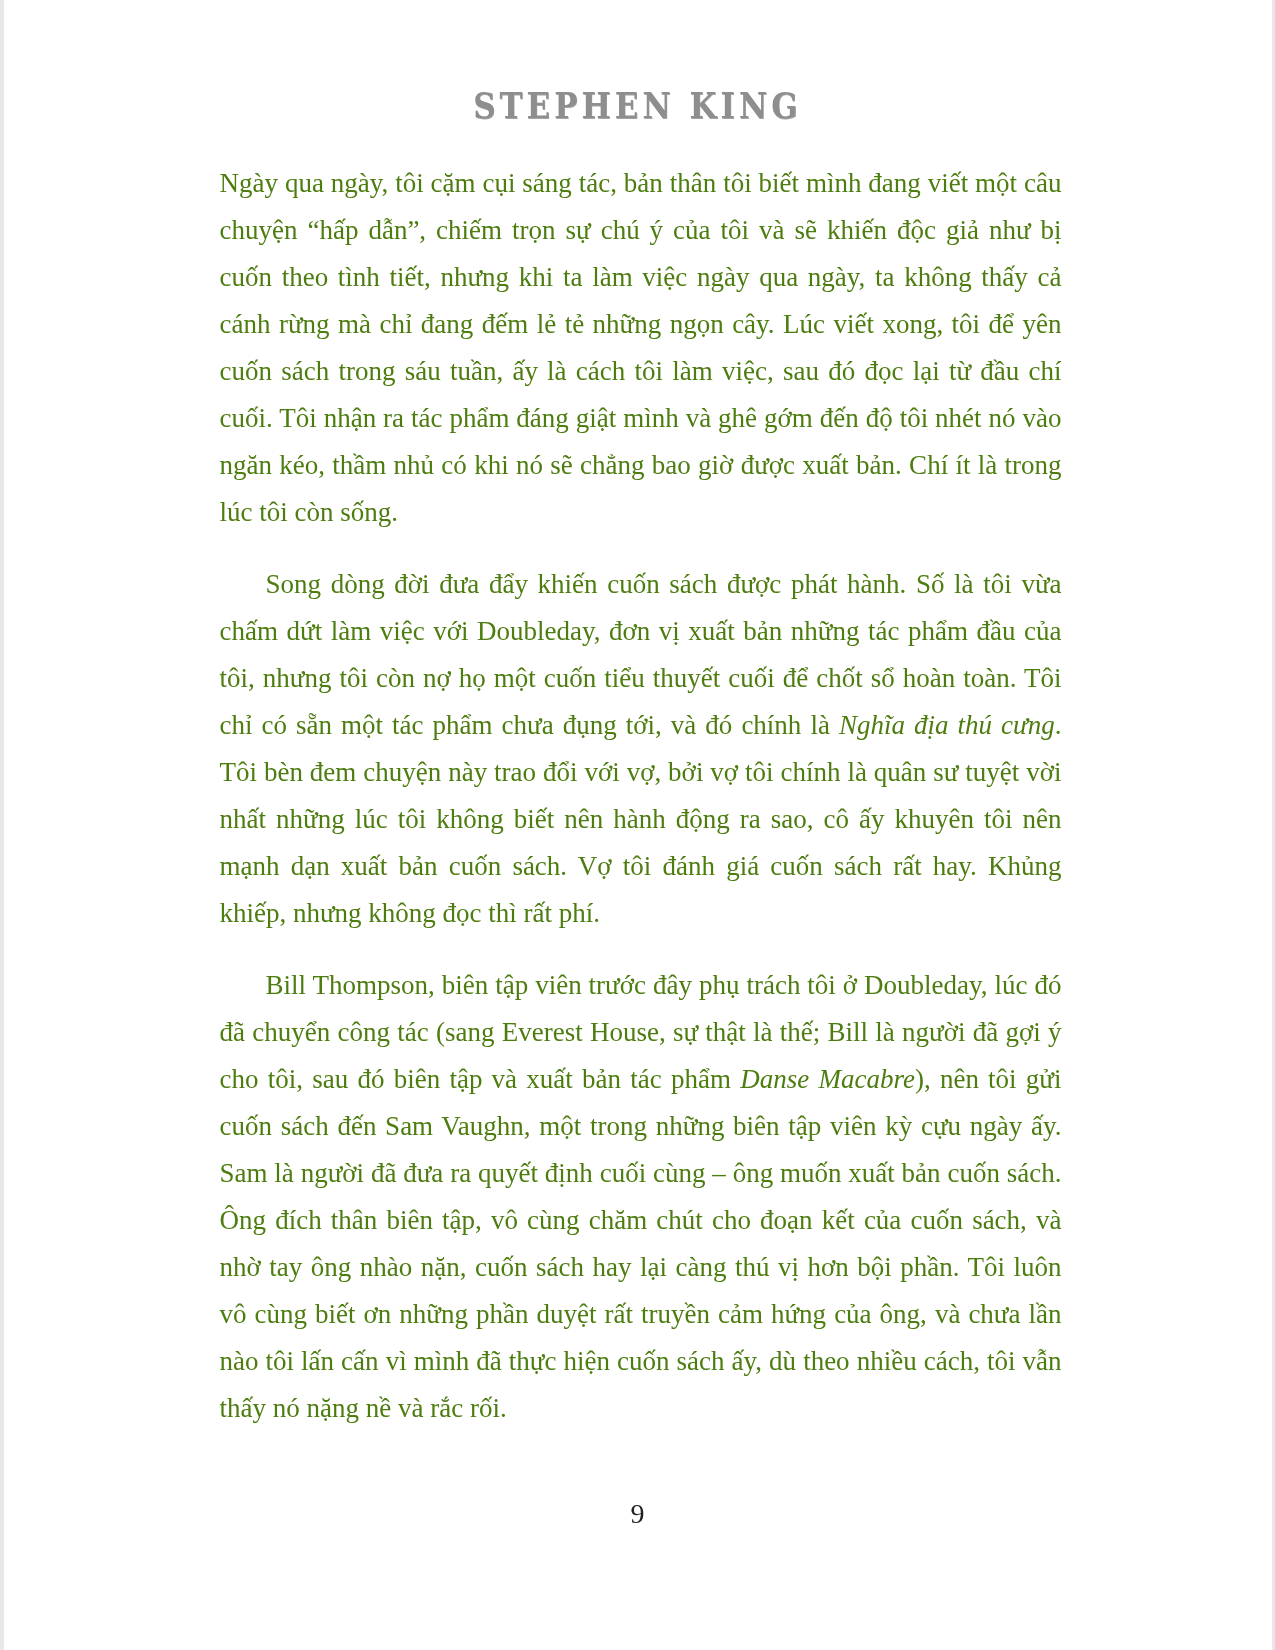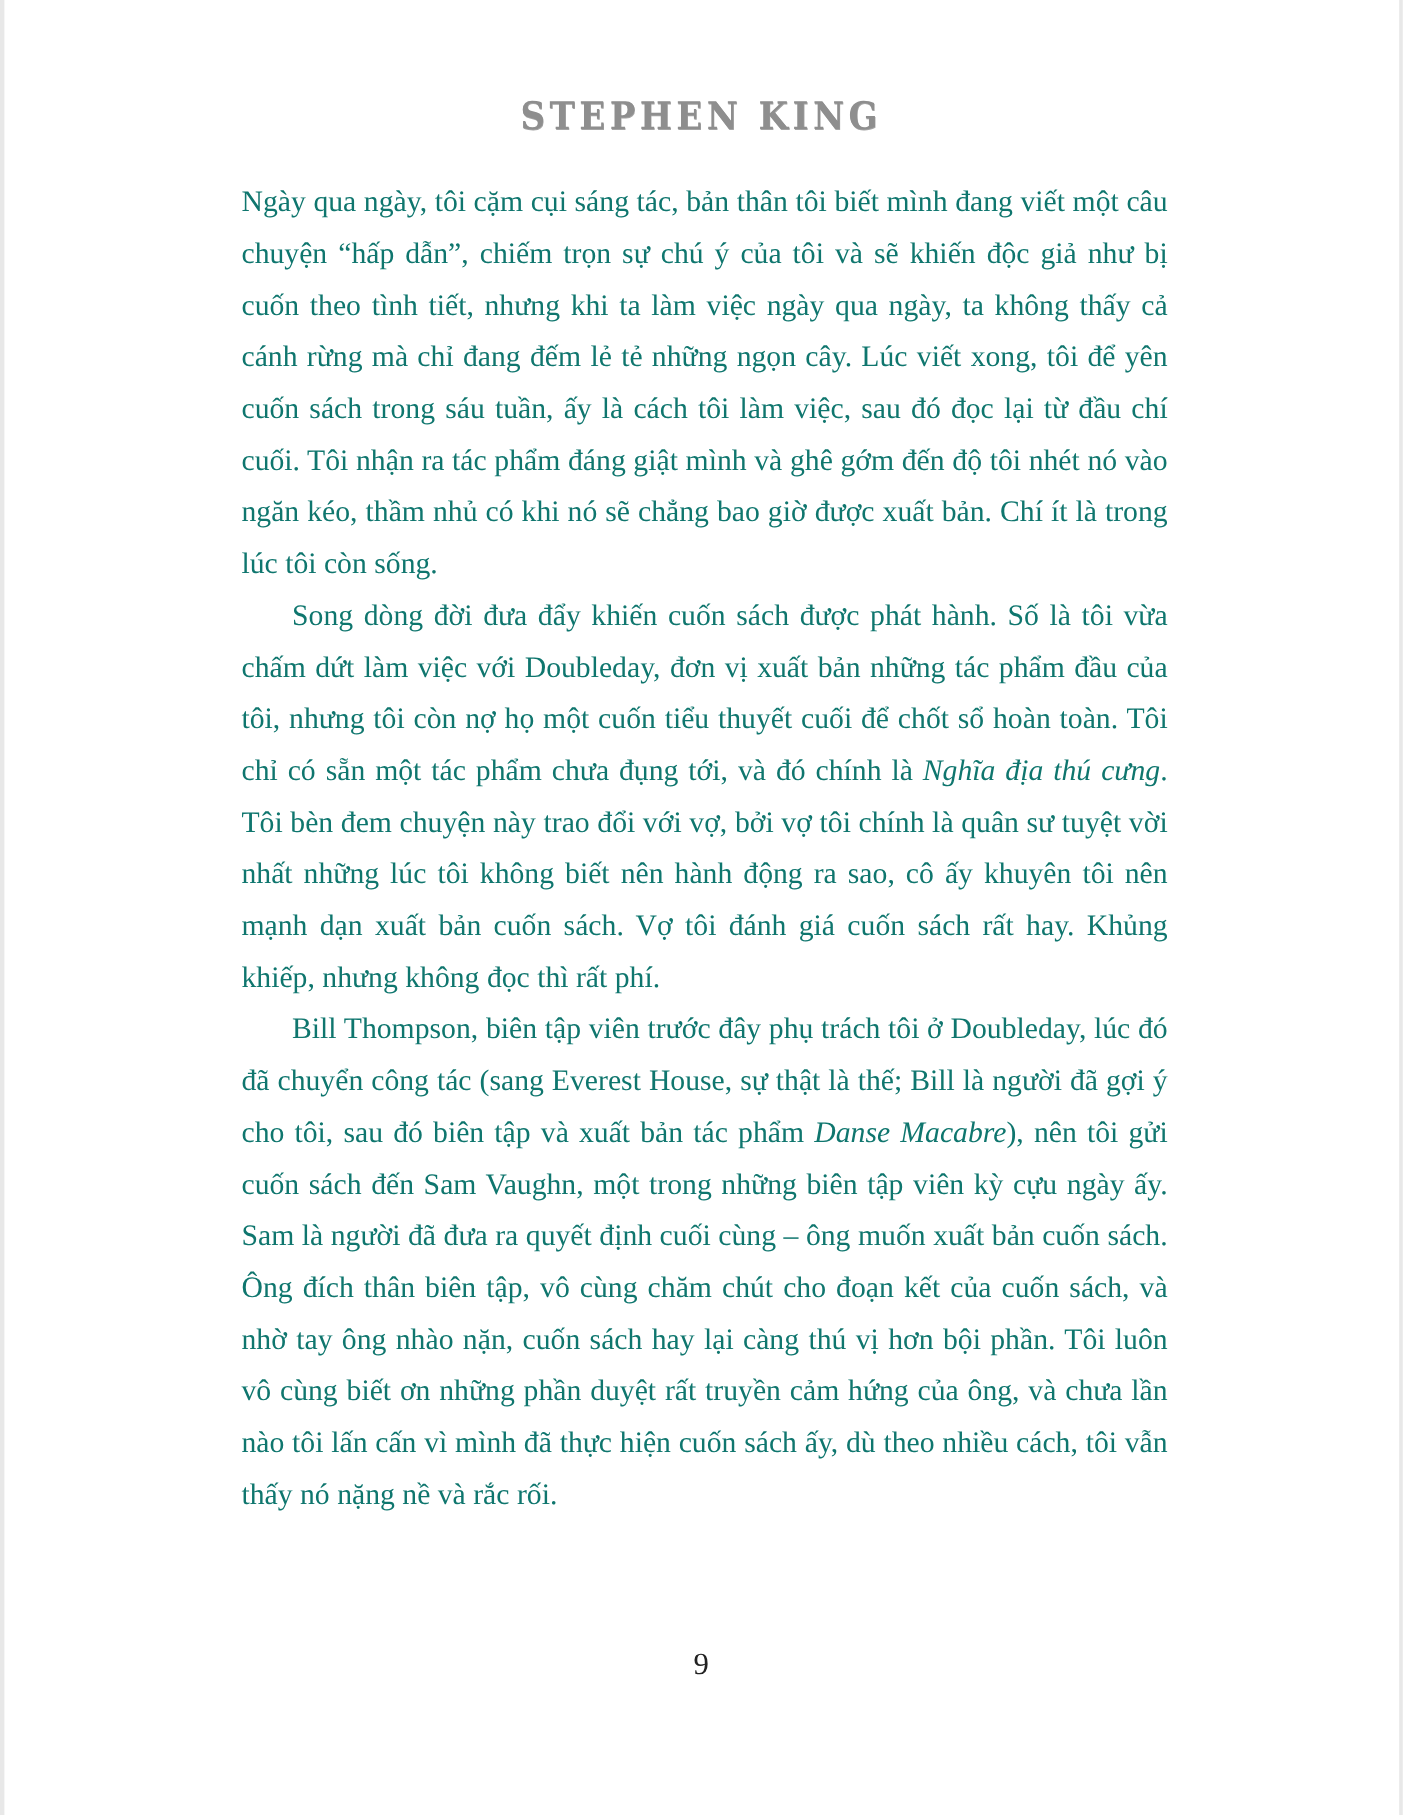--- a/index.html
+++ b/index.html
@@ -38,21 +38,21 @@
     color: #1b1b1b;
   }
   .text-block p.para {
     margin: 0;
     font-size: 27px;
     line-height: 47px;
     text-align: justify;
     text-indent: 0;
   }
   .text-block p.para + p.para {
-    margin-top: 0;
+    margin-top: 25px;
     text-indent: 46px;
   }
   .text-block .italic {
     font-style: italic;
   }
   .page-number {
     position: absolute;
     top: 1498px;
     left: 0;
     width: 100%;
@@ -60,20 +60,20 @@
     font-size: 28px;
     color: #222222;
   }
 </style>
 </head>
 <body>
 
 <div class="page">
   <div class="running-head" style="color: rgb(142, 142, 142);">STEPHEN KING</div>
 
-  <div class="text-block" style="color: #0f766e;">
+  <div class="text-block" style="color: #4d7c0f;">
       <p class="para"><span>Ngày qua ngày, tôi cặm cụi sáng tác, bản thân tôi biết mình đang viết một câu chuyện “hấp dẫn”, chiếm trọn sự chú ý của tôi và sẽ khiến độc giả như bị cuốn theo tình tiết, nhưng khi ta làm việc ngày qua ngày, ta không thấy cả cánh rừng mà chỉ đang đếm lẻ tẻ những ngọn cây. Lúc viết xong, tôi để yên cuốn sách trong sáu tuần, ấy là cách tôi làm việc, sau đó đọc lại từ đầu chí cuối. Tôi nhận ra tác phẩm đáng giật mình và ghê gớm đến độ tôi nhét nó vào ngăn kéo, thầm nhủ có khi nó sẽ chẳng bao giờ được xuất bản. Chí ít là trong lúc tôi còn sống.</span></p>
       <p class="para"><span>Song dòng đời đưa đẩy khiến cuốn sách được phát hành. Số là tôi vừa chấm dứt làm việc với Doubleday, đơn vị xuất bản những tác phẩm đầu của tôi, nhưng tôi còn nợ họ một cuốn tiểu thuyết cuối để chốt sổ hoàn toàn. Tôi chỉ có sẵn một tác phẩm chưa đụng tới, và đó chính là </span><span class="italic">Nghĩa địa thú cưng</span><span>. Tôi bèn đem chuyện này trao đổi với vợ, bởi vợ tôi chính là quân sư tuyệt vời nhất những lúc tôi không biết nên hành động ra sao, cô ấy khuyên tôi nên mạnh dạn xuất bản cuốn sách. Vợ tôi đánh giá cuốn sách rất hay. Khủng khiếp, nhưng không đọc thì rất phí.</span></p>
       <p class="para"><span>Bill Thompson, biên tập viên trước đây phụ trách tôi ở Doubleday, lúc đó đã chuyển công tác (sang Everest House, sự thật là thế; Bill là người đã gợi ý cho tôi, sau đó biên tập và xuất bản tác phẩm </span><span class="italic">Danse Macabre</span><span>), nên tôi gửi cuốn sách đến Sam Vaughn, một trong những biên tập viên kỳ cựu ngày ấy. Sam là người đã đưa ra quyết định cuối cùng – ông muốn xuất bản cuốn sách. Ông đích thân biên tập, vô cùng chăm chút cho đoạn kết của cuốn sách, và nhờ tay ông nhào nặn, cuốn sách hay lại càng thú vị hơn bội phần. Tôi luôn vô cùng biết ơn những phần duyệt rất truyền cảm hứng của ông, và chưa lần nào tôi lấn cấn vì mình đã thực hiện cuốn sách ấy, dù theo nhiều cách, tôi vẫn thấy nó nặng nề và rắc rối.</span></p>
     </div>
 
   <div class="page-number">9</div>
 </div>
 
 </body></html>

